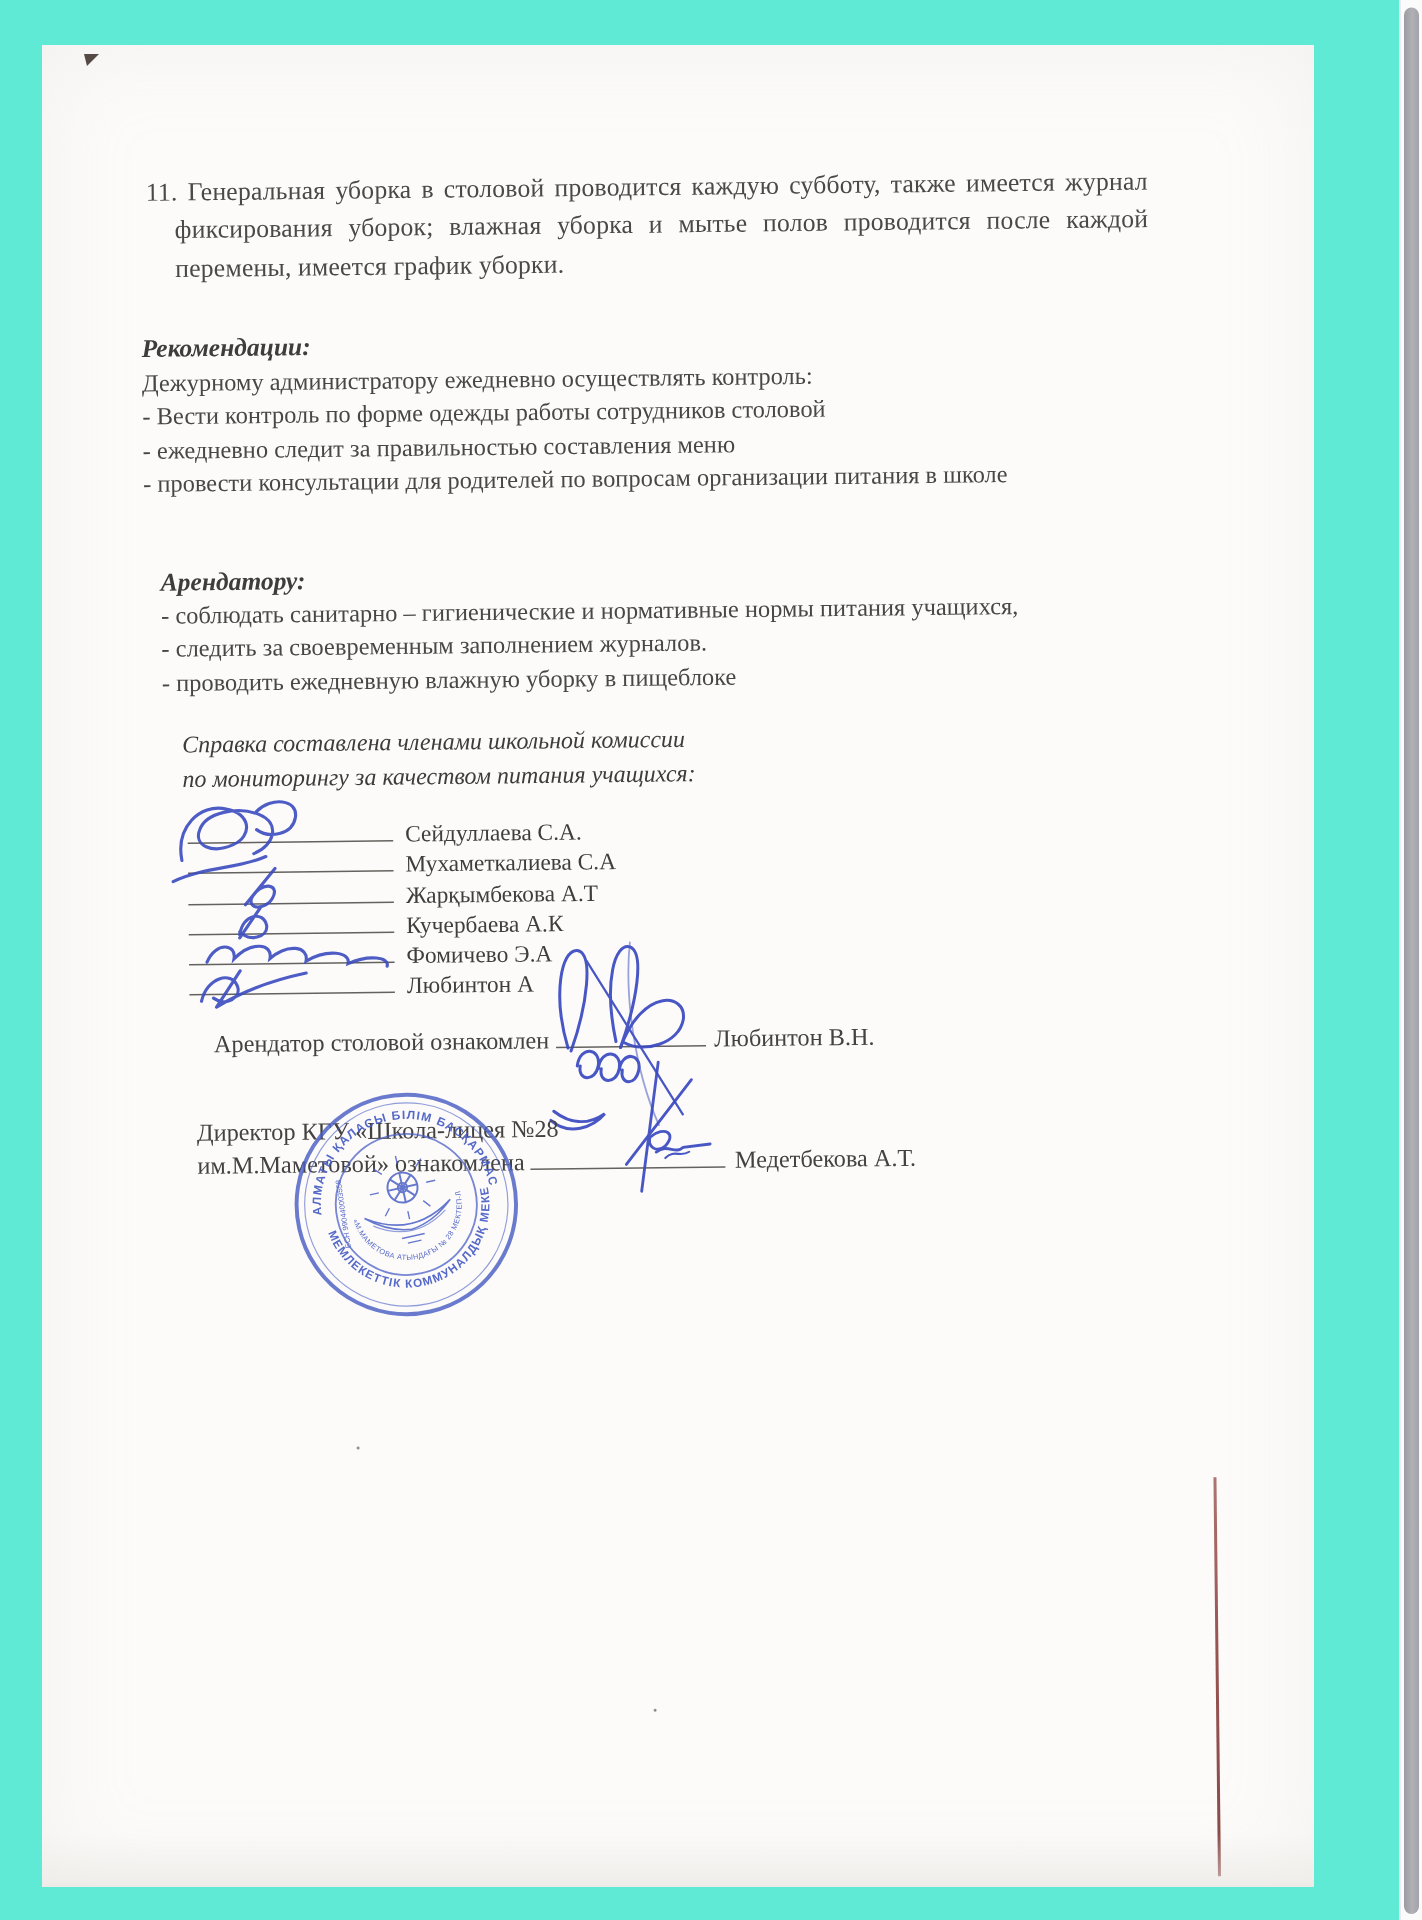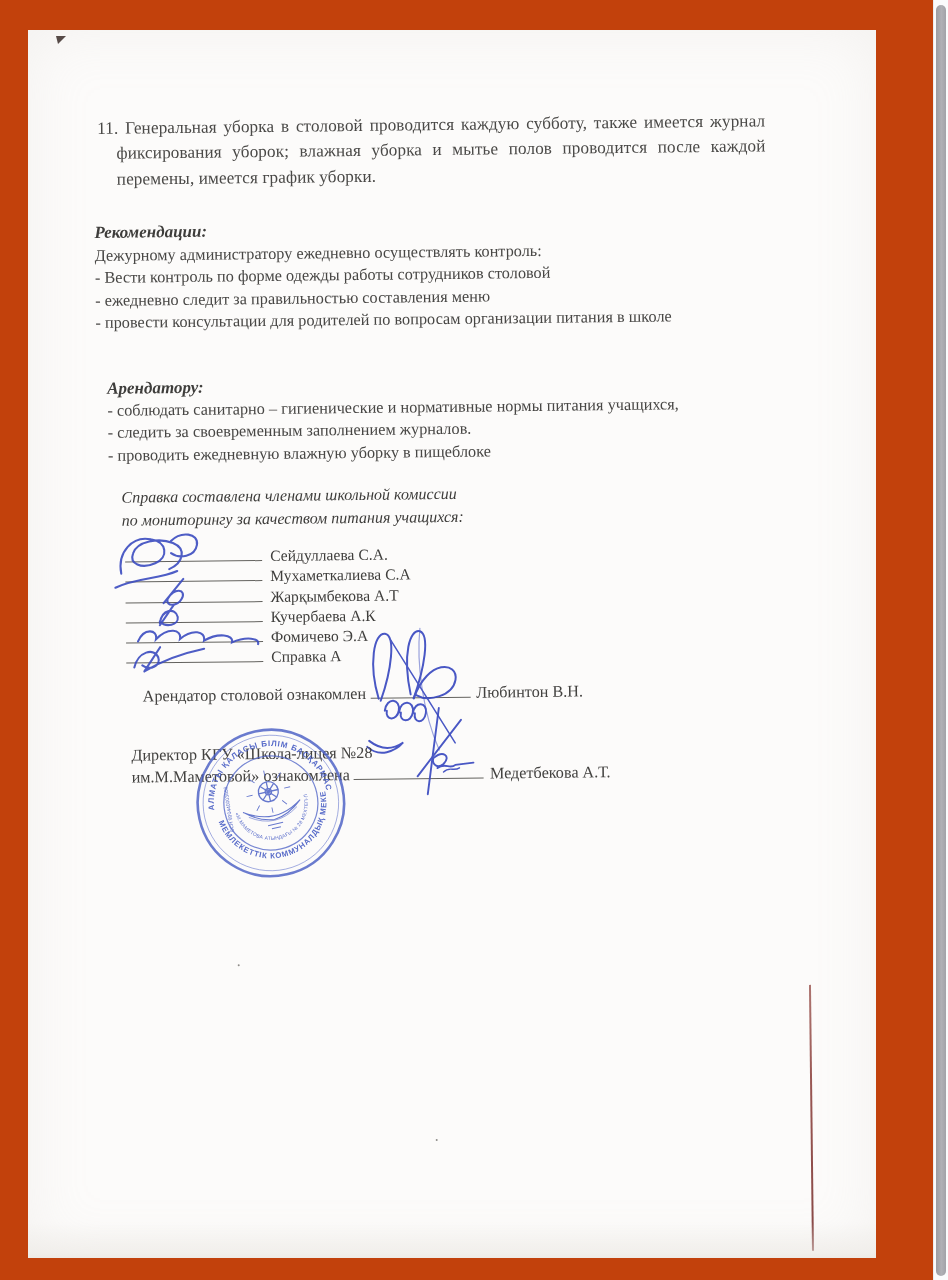--- a/index.html
+++ b/index.html
@@ -1,17 +1,17 @@
 <!DOCTYPE html>
 <html><head>
 <meta charset="utf-8">
 <style>
   html,body{margin:0;padding:0;background:#ffffff;width:948px;height:1280px;overflow:hidden;}
   body{font-family:"Liberation Serif", serif;color:#454442;position:relative;}
-  .viewport{position:absolute;inset:0;background:#c2410c;}
+  .viewport{position:absolute;inset:0;background:#5eead4;}
 
   
   .page{position:absolute;left:28px;top:30px;width:848px;height:1228px;
         background:#fcfbfa;
         box-shadow:inset 0 0 60px rgba(205,200,193,0.18);}
   .page::after{content:"";position:absolute;left:0;right:0;bottom:0;height:36px;
         background:linear-gradient(180deg,rgba(240,238,234,0) 0%,rgba(236,233,228,.55) 85%,rgba(233,230,225,.7) 100%);}
   .corner-mark{position:absolute;left:28px;top:6px;width:10px;height:8px;background:#3a2b28;
         clip-path:polygon(0 0,100% 0,20% 100%);opacity:.85;}
 
@@ -96,21 +96,21 @@
         <div>Справка составлена членами школьной комиссии</div>
         <div>по мониторингу за качеством питания учащихся:</div>
       </div>
 
       <div class="signers">
         <div class="srow"><span class="uline"></span><span class="nm">Сейдуллаева С.А.</span></div>
         <div class="srow"><span class="uline"></span><span class="nm">Мухаметкалиева С.А</span></div>
         <div class="srow"><span class="uline"></span><span class="nm">Жарқымбекова А.Т</span></div>
         <div class="srow"><span class="uline"></span><span class="nm">Кучербаева А.К</span></div>
         <div class="srow"><span class="uline"></span><span class="nm">Фомичево Э.А</span></div>
-        <div class="srow"><span class="uline"></span><span class="nm">Справка А</span></div>
+        <div class="srow"><span class="uline"></span><span class="nm">Любинтон А</span></div>
       </div>
 
       <svg class="sig sigs-small" width="190" height="155" viewBox="0 0 190 155" fill="none" stroke="#3c4cc0" stroke-width="2.1" stroke-linecap="round" opacity="0.9">
         <path d="M14,44 C10,22 26,6 44,10 C60,13 62,28 48,34 C34,40 22,34 26,24 C30,12 52,8 66,14 C80,20 76,34 62,40 M64,12 C74,2 92,4 90,16 C88,28 72,30 64,24 M8,58 C30,48 52,50 70,42"></path>
         <path d="M56,74 L76,50 M60,70 C66,58 80,60 74,70 C70,77 58,78 60,70"></path>
         <path d="M52,94 C54,80 68,78 70,88 C71,96 58,99 52,92 M66,76 L52,96"></path>
         <path d="M30,112 C36,98 50,100 48,110 C60,98 74,100 72,110 C84,100 98,102 96,112 C110,104 126,106 124,114 C138,108 152,110 150,116"></path>
         <path d="M26,138 C30,122 46,118 50,128 C53,136 42,142 34,136 M52,118 L36,142 M36,142 C56,130 76,124 96,120"></path>
       </svg>
 

